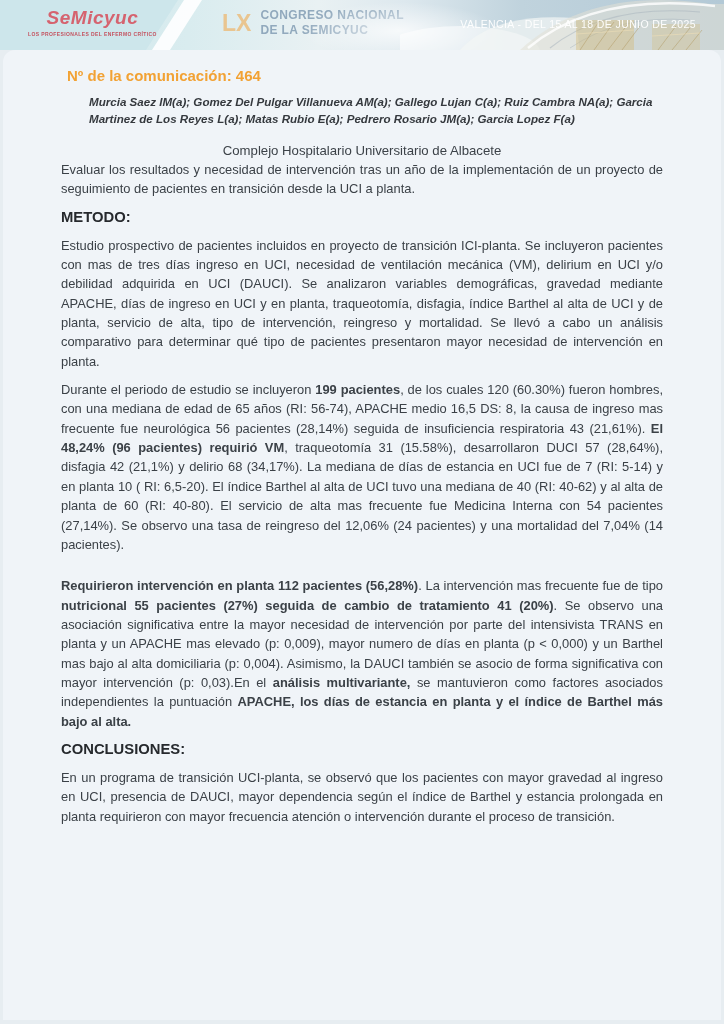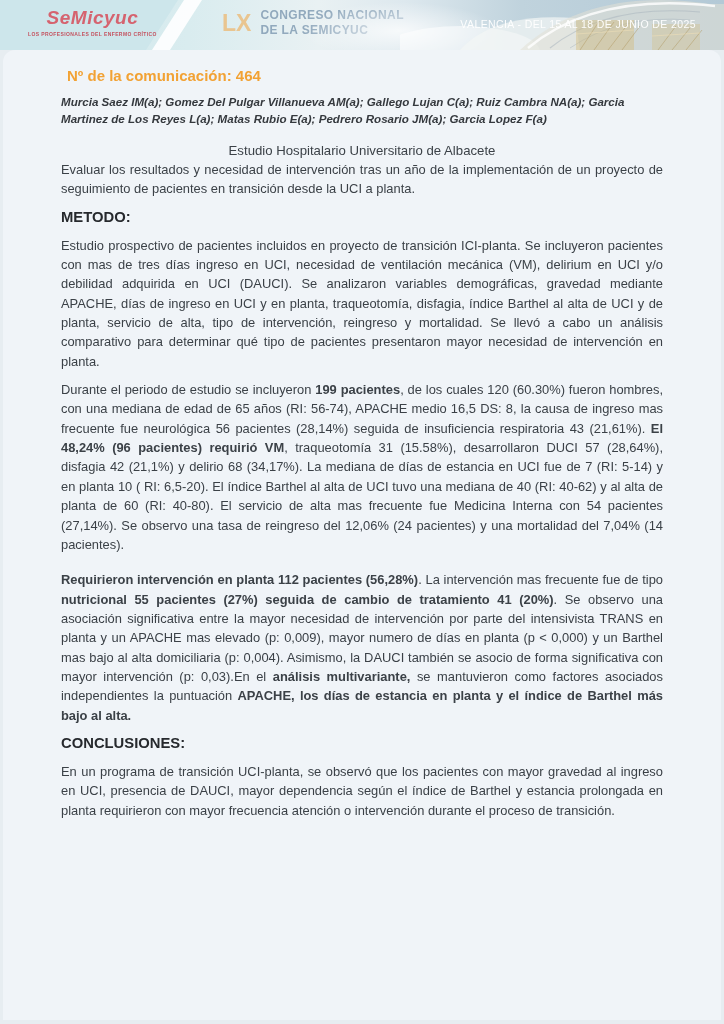--- a/index.html
+++ b/index.html
@@ -70,34 +70,34 @@
   .comm-number {
     color: #f2a234; font-weight: 700; font-size: 15px;
     padding-left: 6px; margin-bottom: 9px;
   }
   .doc-title {
     font-size: 17.2px; font-weight: 700; color: #1c1c1c;
     text-align: center; line-height: 1.45; margin-bottom: 17px;
   }
   .authors {
     font-size: 11.6px; font-weight: 700; font-style: italic;
-    color: #35393e; line-height: 1.5; margin-bottom: 15px;
+    color: #35393e; line-height: 1.5; margin-bottom: 15px; margin-left: 28px;
   }
   .affiliation {
     font-size: 13.2px; color: #3c4248; text-align: center; margin-bottom: 2px;
   }
   .section-heading {
     font-size: 14.8px; font-weight: 700; color: #26292d;
     margin-top: 10px; margin-bottom: 11px;
   }
   .para {
     font-size: 12.9px; color: #3b4147; line-height: 1.5;
     text-align: justify; margin-bottom: 9px;
   }
-  .para.gap-after { margin-bottom: 16px; }
+  .para.gap-after { margin-bottom: 22px; }
   .b { font-weight: 700; }
 
   
   .footer-tagline {
     position: absolute; z-index: 0; left: 22px; bottom: 13px;
     font-size: 15px; font-weight: 700; letter-spacing: -0.2px;
     white-space: nowrap;
   }
   .footer-lead { color: #f5c28a; }
   .footer-rest { color: #b9cede; }
@@ -142,21 +142,21 @@
     <div class="event-info">VALENCIA - DEL 15 AL 18 DE JUNIO DE 2025</div>
   </div>
 
   <div class="content">
 
     <div class="comm-number">Nº de la comunicación: 464</div>
 
 
     <div class="authors">Murcia Saez IM(a); Gomez Del Pulgar Villanueva AM(a); Gallego Lujan C(a); Ruiz Cambra NA(a); Garcia Martinez de Los Reyes L(a); Matas Rubio E(a); Pedrero Rosario JM(a); Garcia Lopez F(a)</div>
 
-    <div class="affiliation">Estudio Hospitalario Universitario de Albacete</div>
+    <div class="affiliation">Complejo Hospitalario Universitario de Albacete</div>
 
     <div>
       <div class="para"><span>Evaluar los resultados y necesidad de intervención tras un año de la implementación de un proyecto de seguimiento de pacientes en transición desde la UCI a planta.</span></div>
     </div>
 
     <div>
       <div class="section-heading">METODO:</div>
       <div class="para"><span>Estudio prospectivo de pacientes incluidos en proyecto de transición ICI-planta. Se incluyeron pacientes con mas de tres días ingreso en UCI, necesidad de ventilación mecánica (VM), delirium en UCI y/o debilidad adquirida en UCI (DAUCI). Se analizaron variables demográficas, gravedad mediante APACHE, días de ingreso en UCI y en planta, traqueotomía, disfagia, índice Barthel al alta de UCI y de planta, servicio de alta, tipo de intervención, reingreso y mortalidad. Se llevó a cabo un análisis comparativo para determinar qué tipo de pacientes presentaron mayor necesidad de intervención en planta.</span></div>
     </div>
 

